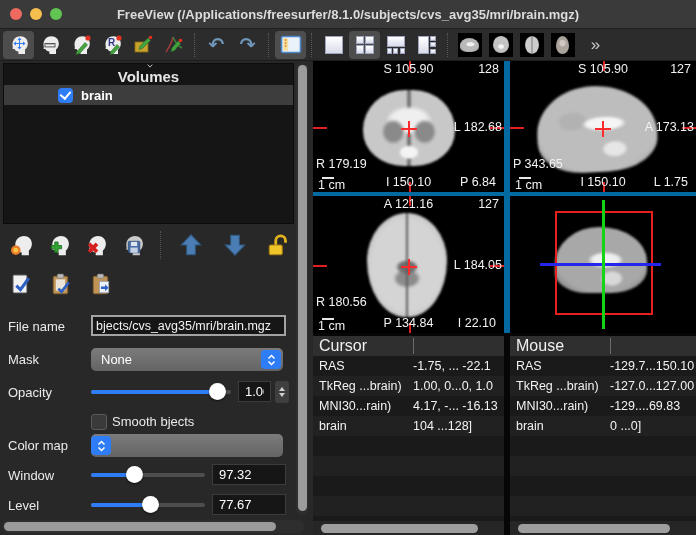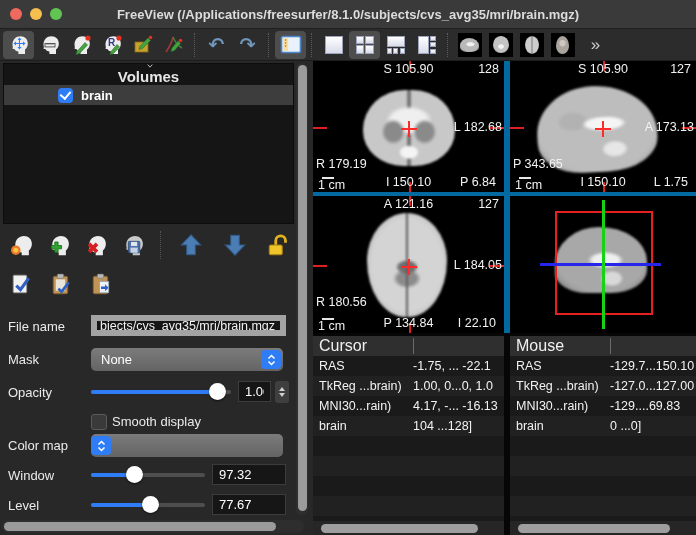--- a/index.html
+++ b/index.html
@@ -50,21 +50,21 @@
   .vscroll{position:absolute;left:296px;top:2px;width:12px;height:452px;background:#2e2e2e;border-radius:6px;}
   .vscroll .vthumb{position:absolute;left:1.5px;top:2px;width:9px;height:446px;border-radius:5px;background:#9b9b9b;}
   .hscroll{position:absolute;left:2px;top:459px;width:302px;height:13px;background:#2e2e2e;border-radius:6px;}
   .hthumb{position:absolute;left:2px;top:2px;height:9px;width:272px;border-radius:5px;background:#9b9b9b;}
   .lrow{position:absolute;left:0;width:313px;height:36px;display:flex;align-items:center;}
   .lbtn{width:32px;height:32px;display:flex;align-items:center;justify-content:center;position:relative;margin-left:5px;}
   .lsep{width:1px;height:28px;border-left:1px dotted #555;margin:0 8px 0 12px;}
   
   .frow{position:absolute;left:0;width:313px;height:24px;}
   .flabel{position:absolute;left:8px;top:4px;font-size:13px;color:#eaeaea;}
-  .txt{position:absolute;left:91px;top:0;width:195px;height:21px;background:#161616;border:6px solid #a3a3a3;
+  .txt{position:absolute;left:91px;top:0;width:195px;height:21px;background:#161616;border:2px solid #a3a3a3;
        color:#f2f2f2;font-size:12.5px;font-family:"Liberation Sans",sans-serif;padding:0 3px;box-sizing:border-box;}
   .dropdown{position:absolute;left:91px;top:0;width:192px;height:23px;border-radius:5px;
             background:linear-gradient(180deg,#7b7b7b,#646464);display:flex;align-items:center;gap:16px;}
   .dd-text{font-size:13px;color:#fff;margin-left:10px;flex:1;}
   .dd-btn{width:20px;height:19px;margin-right:2px;border-radius:4px;background:#2f7cf7;display:flex;align-items:center;justify-content:center;}
   .slider{position:absolute;top:9px;height:4px;border-radius:2px;background:#4e4e4e;}
   .sfill{position:absolute;left:0;top:0;height:4px;border-radius:2px;background:#2f7cf7;}
   .sthumb{position:absolute;top:-7px;width:17px;height:17px;border-radius:50%;background:#fff;box-shadow:0 1px 2px rgba(0,0,0,.6);}
   .val{position:absolute;top:0;height:21px;background:#161616;border:1px solid #3c3c3c;color:#fff;
        font-size:13px;font-family:"Liberation Sans",sans-serif;padding:0 6px;box-sizing:border-box;}
@@ -393,21 +393,21 @@
       </div>
       <input class="val" style="left: 238px; width: 33px;" value="1.00">
       <span class="spin">
           <i class="up"></i>
           <i class="dn"></i>
         </span>
     </div>
 
     <div class="frow" style="top:351px;">
       <span class="smallcbx"></span>
-      <span class="smoothlbl">Smooth display</span>
+      <span class="smoothlbl">Smooth bjects</span>
     </div>
 
     <div class="frow" style="top:373px;">
       <span class="flabel">Color map</span>
       <div class="dropdown">
         <span class="dd-btn">
           <svg width="9" height="12" viewBox="0 0 9 12">
               <path d="M1.5 4.5 L4.5 1.5 L7.5 4.5 M1.5 7.5 L4.5 10.5 L7.5 7.5" fill="none" stroke="#fff" stroke-width="1.5"></path>
             </svg>
         </span>

